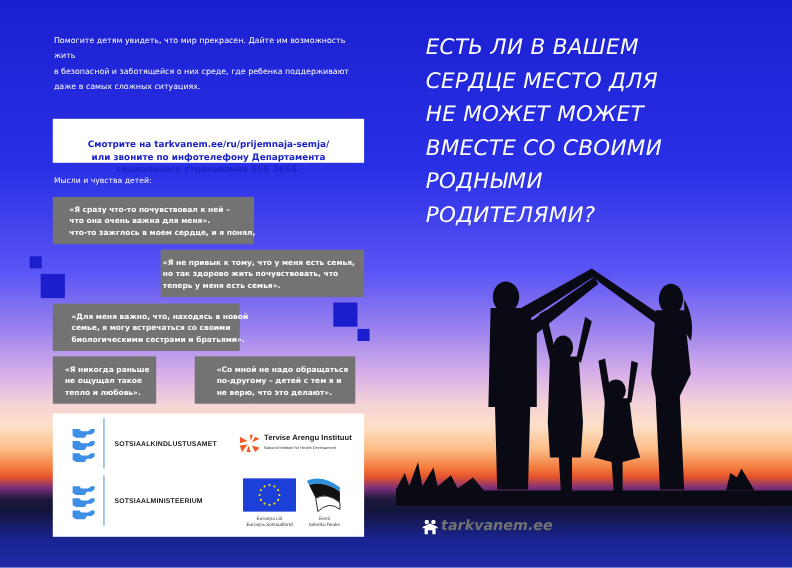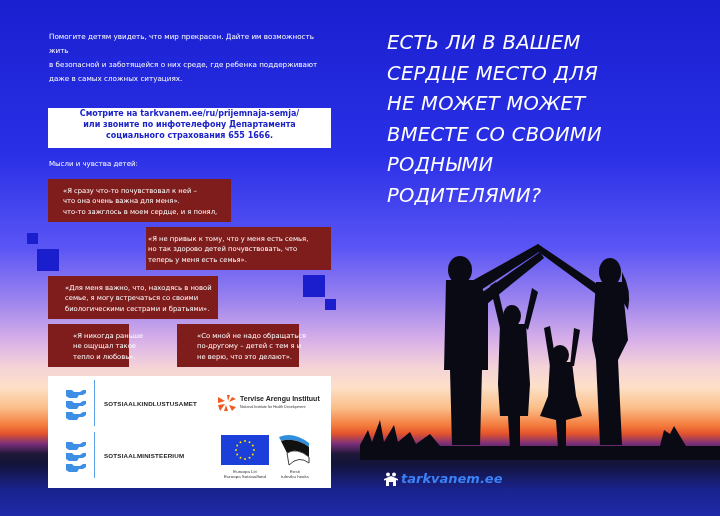--- a/index.html
+++ b/index.html
@@ -33,38 +33,39 @@
       color: #fff; font-size: 7.2px; line-height: 14px;
     }
     .ask {
       position: absolute; left: 49px; top: 80px;
       color: #fff; font-size: 8.2px; font-weight: bold;
     }
     .contact-box {
       position: absolute; left: 48px; top: 108px; width: 283px; height: 40px;
       background: #fff; color: #1b22c8;
       font-size: 8px; font-weight: bold; text-align: center;
-      line-height: 11px; padding-top: 0;
+      line-height: 11px; padding-top: 18px;
     }
     .contact-box div { white-space: nowrap; }
     .thoughts-label {
       position: absolute; left: 49px; top: 160px;
       color: #fff; font-size: 7px;
     }
     .quote {
-      position: absolute; background: #7f1d1d;
+      position: absolute; background: #737373;
       color: #fff; font-size: 6.8px; line-height: 10.3px;
       padding: 7px 0 0 14px;
+      font-weight: bold;
     }
     .quote div { white-space: nowrap; }
     .q1 { left: 48px; top: 179px; width: 183px; height: 43px; padding-left: 15px; }
     .q2 { left: 146px; top: 227px; width: 185px; height: 43px; padding-left: 2px; }
     .q3 { left: 48px; top: 276px; width: 170px; height: 43px; padding-left: 17px; }
-    .q4 { left: 48px; top: 324px; width: 81px; height: 43px; padding-left: 25px; }
-    .q5 { left: 177px; top: 324px; width: 122px; height: 43px; padding-left: 20px; }
+    .q4 { left: 48px; top: 324px; width: 94px; height: 43px; padding-left: 11px; }
+    .q5 { left: 177px; top: 324px; width: 146px; height: 43px; padding-left: 20px; }
 
     .sq { position: absolute; background: #1a1ecc; }
     .sq1 { left: 27px; top: 233px; width: 11px; height: 11px; }
     .sq2 { left: 37px; top: 249px; width: 22px; height: 22px; }
     .sq3 { left: 303px; top: 275px; width: 22px; height: 22px; }
     .sq4 { left: 325px; top: 299px; width: 11px; height: 11px; }
 
     .logos {
       position: absolute; left: 48px; top: 376px; width: 283px; height: 112px;
       background: #fff;
@@ -103,21 +104,21 @@
     }
 
     .headline {
       position: absolute; left: 27px; top: 28px;
       color: #fff; font-size: 19.5px; line-height: 30.5px;
       font-family: "DejaVu Sans", sans-serif; letter-spacing: 0.3px;
     }
     .headline div { white-space: nowrap; }
     .family-svg { position: absolute; left: 0; top: 220px; width: 360px; height: 240px; }
     .brand {
-      position: absolute; left: 24px; top: 471px; color: #3b82f6;
+      position: absolute; left: 24px; top: 471px; color: #737373;
       font-size: 13px; font-weight: bold; font-family: "DejaVu Sans", sans-serif;
       display: flex; align-items: center; gap: 3px;
     }
     .brand-icon { width: 14px; height: 14px; }
   </style>
 </head>
 <body>
 
 <div class="page left">
   <div class="intro">
@@ -135,21 +136,21 @@
 
   <div class="thoughts-label">Мысли и чувства детей:</div>
 
   <div class="quote q1">
     <div>«Я сразу что-то почувствовал к ней –</div>
     <div>что она очень важна для меня».</div>
     <div>что-то зажглось в моем сердце, и я понял,</div>
   </div>
   <div class="quote q2">
     <div>«Я не привык к тому, что у меня есть семья,</div>
-    <div>но так здорово детей почувствовать, что</div>
+    <div>но так здорово жить почувствовать, что</div>
     <div>теперь у меня есть семья».</div>
   </div>
   <div class="quote q3">
     <div>«Для меня важно, что, находясь в новой</div>
     <div>семье, я могу встречаться со своими</div>
     <div>биологическими сестрами и братьями».</div>
   </div>
   <div class="quote q4">
     <div>«Я никогда раньше</div>
     <div>не ощущал такое</div>

